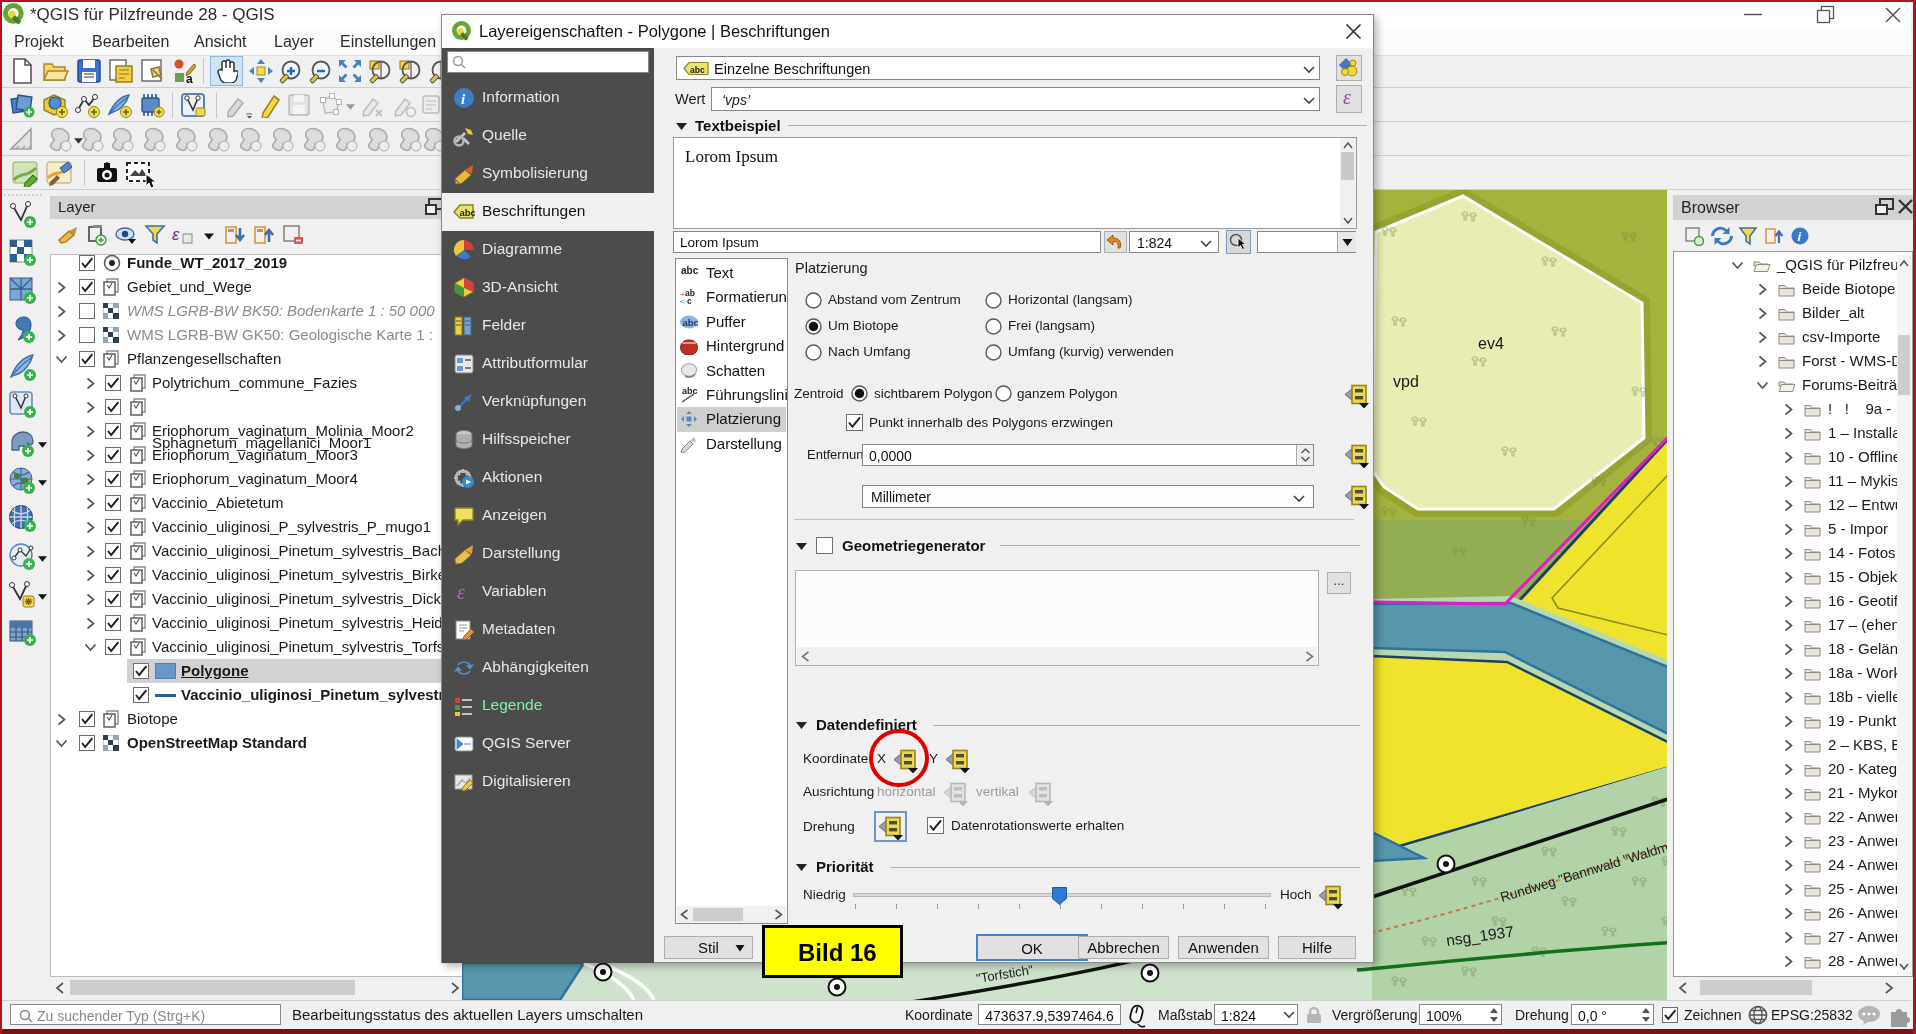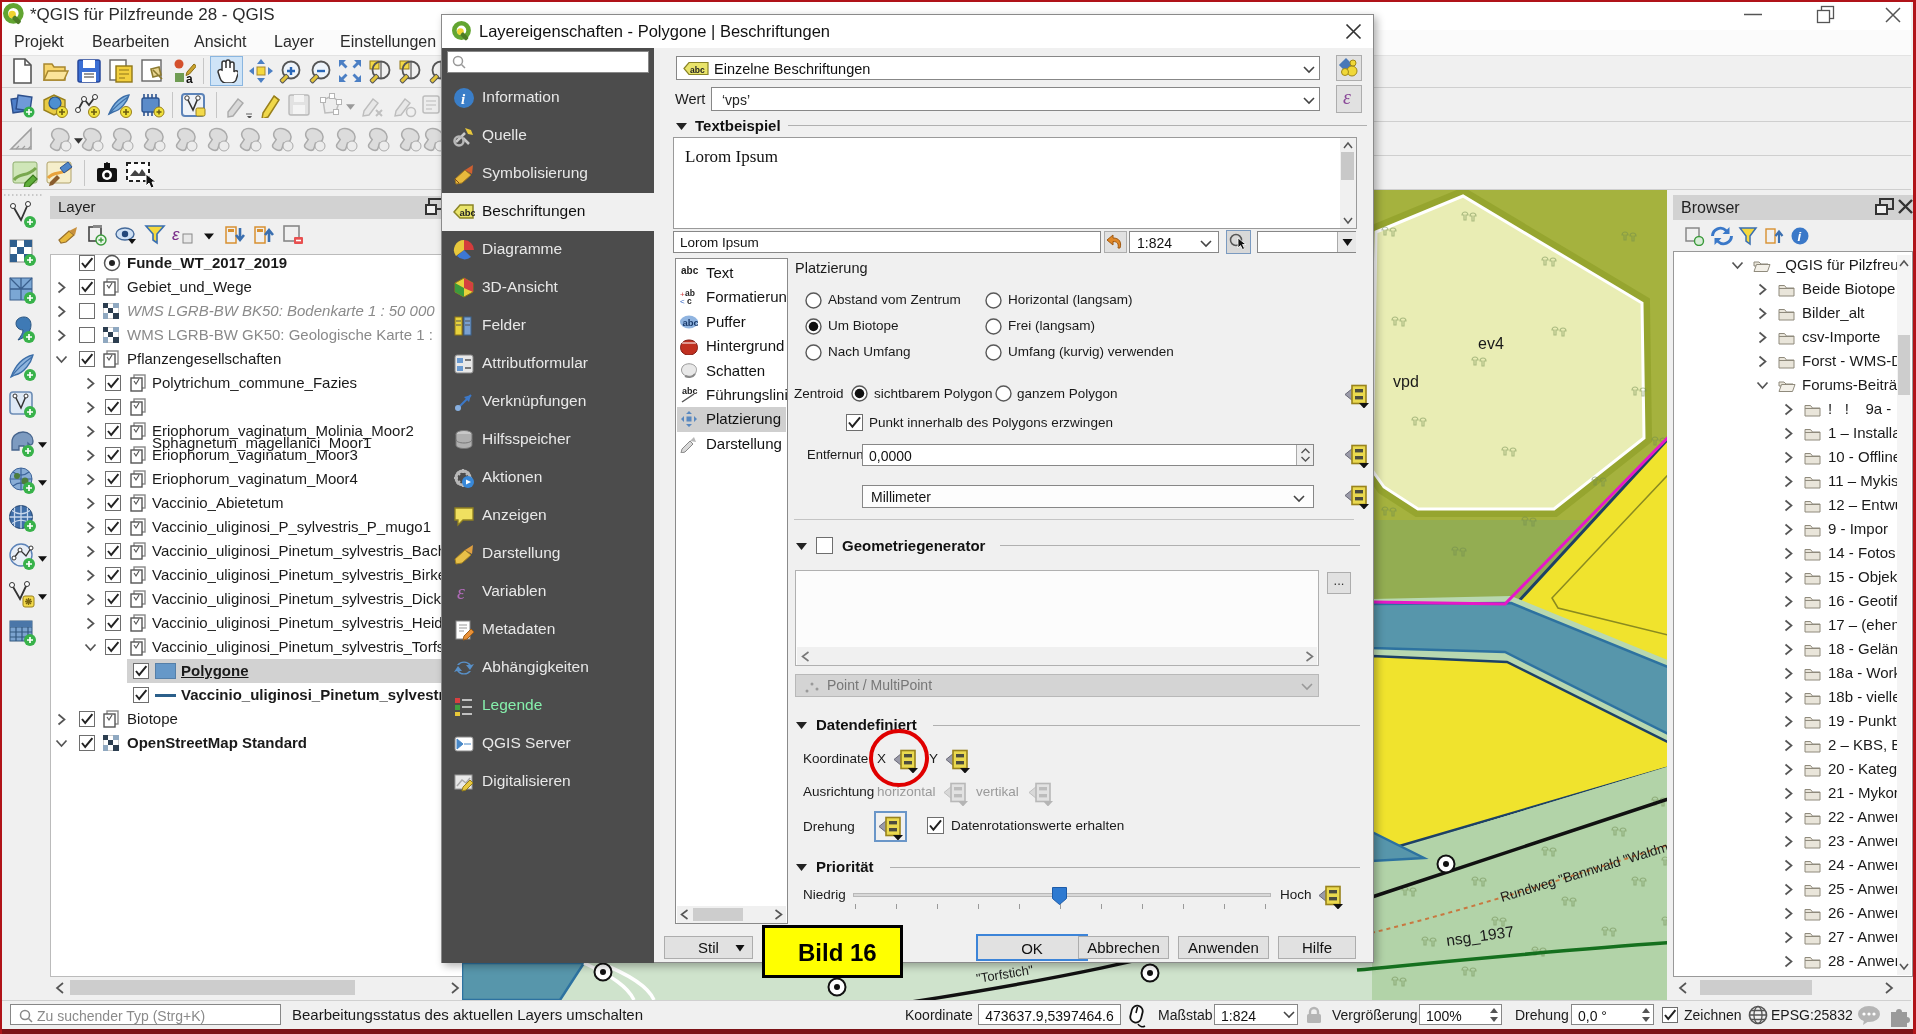--- a/index.html
+++ b/index.html
@@ -937,21 +937,21 @@
 <path d="M1 6.5 h15" stroke="#8f8a7c" stroke-width="1"></path>
     </svg>
     <span class="lbl" style="left:1828px;top:496px">12 – Entwu</span>
     <svg class="abs" style="left:1784px;top:523px;" width="9" height="13" viewBox="0 0 9 13">
       <path d="M1.5 1.5 l6 5 l-6 5" fill="none" stroke="#555" stroke-width="1.7"></path>
     </svg>
     <svg class="abs" style="left:1804px;top:522px;" width="18" height="15" viewBox="0 0 18 15">
       <path d="M1 3.5 h5.5 l2 2.5 h7.5 v8 h-15 z" fill="#e9e5da" stroke="#8f8a7c" stroke-width="1"></path>
 <path d="M1 6.5 h15" stroke="#8f8a7c" stroke-width="1"></path>
     </svg>
-    <span class="lbl" style="left:1828px;top:520px">9 - Impor</span>
+    <span class="lbl" style="left:1828px;top:520px">5 - Impor</span>
     <svg class="abs" style="left:1784px;top:547px;" width="9" height="13" viewBox="0 0 9 13">
       <path d="M1.5 1.5 l6 5 l-6 5" fill="none" stroke="#555" stroke-width="1.7"></path>
     </svg>
     <svg class="abs" style="left:1804px;top:546px;" width="18" height="15" viewBox="0 0 18 15">
       <path d="M1 3.5 h5.5 l2 2.5 h7.5 v8 h-15 z" fill="#e9e5da" stroke="#8f8a7c" stroke-width="1"></path>
 <path d="M1 6.5 h15" stroke="#8f8a7c" stroke-width="1"></path>
     </svg>
     <span class="lbl" style="left:1828px;top:544px">14 - Fotos</span>
     <svg class="abs" style="left:1784px;top:571px;" width="9" height="13" viewBox="0 0 9 13">
       <path d="M1.5 1.5 l6 5 l-6 5" fill="none" stroke="#555" stroke-width="1.7"></path>
@@ -1307,21 +1307,21 @@
         </div>
         <div class="btn" style="left:681px;top:7px;width:26px;height:26px"></div>
         <svg class="abs" style="left:683px;top:9px;" width="22" height="22" viewBox="0 0 22 22">
           <rect x="3" y="3" width="10" height="10" fill="#4878b8" transform="rotate(45 8 8)"></rect>
           <circle cx="14" cy="14" r="5" fill="#f0d838" stroke="#a08818" stroke-width="1"></circle>
           <circle cx="7" cy="15" r="3.5" fill="#f0d838" stroke="#a08818" stroke-width="1"></circle>
           <circle cx="15" cy="6" r="3" fill="#f0d838" stroke="#a08818" stroke-width="1"></circle>
         </svg>
         <span class="lbl" style="left:20px;top:43px;font-size:14.5px">Wert</span>
         <div class="gbox" style="left:56px;top:39px;width:609px;height:24px">
-          <span class="abs" style="left:10px;top:4px;font-size:14px;color:#222">‘vps’</span>
+          <span class="abs" style="left:10px;top:4px;font-size:14px;font-style:italic;color:#222">‘vps’</span>
           <svg class="abs" style="left:591px;top:9px;" width="12" height="8" viewBox="0 0 12 8">
             <path d="M1 1 l5 5 l5 -5" fill="none" stroke="#444" stroke-width="1.6"></path>
           </svg>
         </div>
         <div class="btn" style="left:681px;top:37px;width:26px;height:28px"></div>
         <span class="abs" style="left:688px;top:38px;font-size:20px;color:#8a4898;font-family:Liberation Serif, serif;font-style:italic">ε</span>
         <svg class="abs" style="left:20px;top:73px;" width="13" height="10" viewBox="0 0 13 10">
           <path d="M1 2 h11 l-5.5 7 z" fill="#222"></path>
         </svg>
         <span class="blbl" style="left:40px;top:69px;font-size:15px">Textbeispiel</span>
@@ -1510,31 +1510,20 @@
           <div class="abs" style="left:1px;top:76px;width:520px;height:18px;background:#f0f0f0">
             <svg class="abs" style="left:4px;top:4px;" width="9" height="11" viewBox="0 0 9 11">
               <path d="M7.5 1 l-6 4.5 6 4.5" fill="none" stroke="#777" stroke-width="1.6"></path>
             </svg>
             <svg class="abs" style="left:508px;top:4px;" width="9" height="11" viewBox="0 0 9 11">
               <path d="M1.5 1 l6 4.5 -6 4.5" fill="none" stroke="#777" stroke-width="1.6"></path>
             </svg>
           </div>
         </div>
         <div class="btn" style="left:672px;top:524px;width:24px;height:22px;font-size:13px;color:#333">...</div>
-        <div class="abs" style="left:140px;top:626px;width:524px;height:23px;background:#d4d4d4;border:1px solid #b8b8b8">
-          <svg class="abs" style="left:8px;top:5px;" width="16" height="14" viewBox="0 0 16 14">
-            <circle cx="3" cy="11" r="1.5" fill="#999"></circle>
-            <circle cx="8" cy="4" r="1.5" fill="#999"></circle>
-            <circle cx="13" cy="9" r="1.5" fill="#999"></circle>
-          </svg>
-          <span class="abs" style="left:31px;top:2px;font-size:14px;color:#777">Point / MultiPoint</span>
-          <svg class="abs" style="left:505px;top:8px;" width="12" height="8" viewBox="0 0 12 8">
-            <path d="M1 1 l5 5 l5 -5" fill="none" stroke="#999" stroke-width="1.6"></path>
-          </svg>
-        </div>
         <svg class="abs" style="left:140px;top:672px;" width="13" height="10" viewBox="0 0 13 10">
           <path d="M1 2 h11 l-5.5 7 z" fill="#222"></path>
         </svg>
         <span class="blbl" style="left:161px;top:668px;font-size:15px">Datendefiniert</span>
         <div class="abs" style="left:278px;top:677px;width:427px;height:1px;background:#b0b0b0"></div>
         <span class="lbl" style="left:148px;top:703px;font-size:13.5px">Koordinate</span>
         <span class="lbl" style="left:222px;top:703px;font-size:13.5px">X</span>
         <svg class="abs" style="left:237px;top:699px;" width="27" height="26" viewBox="0 0 27 26">
           <path d="M10 6 L2 12.5 L10 19 z" fill="#9a9aa8" stroke="#6a6a78" stroke-width="1"></path>
 <rect x="9" y="3.5" width="14" height="18" fill="#ead94f" stroke="#99831c" stroke-width="1.6"></rect>

